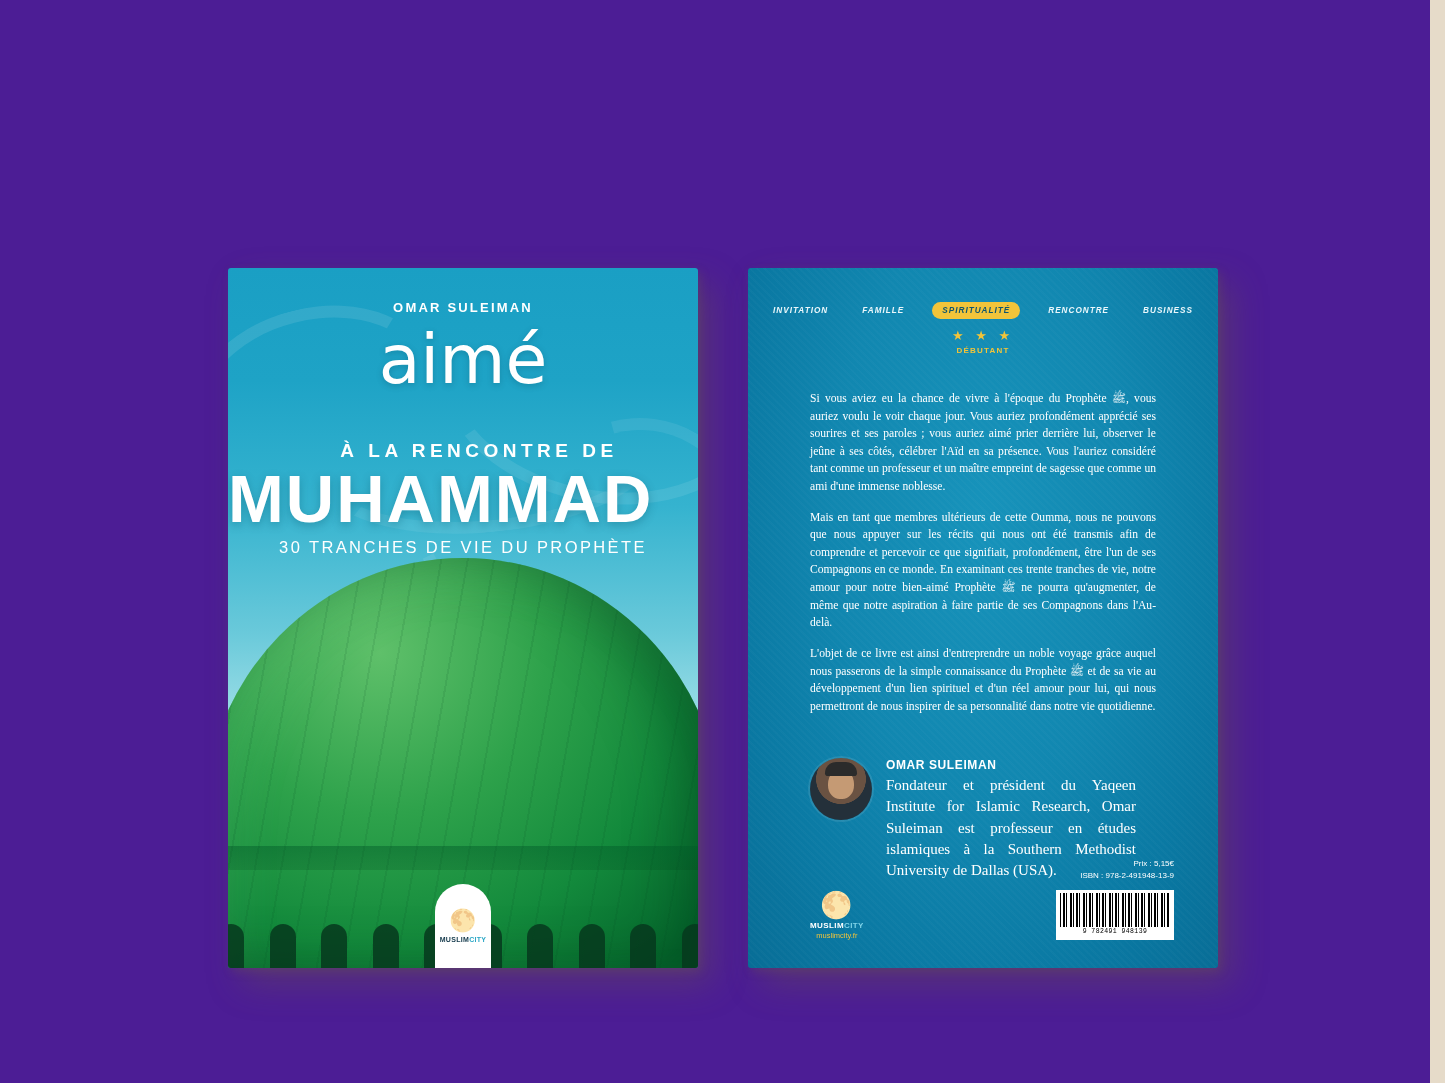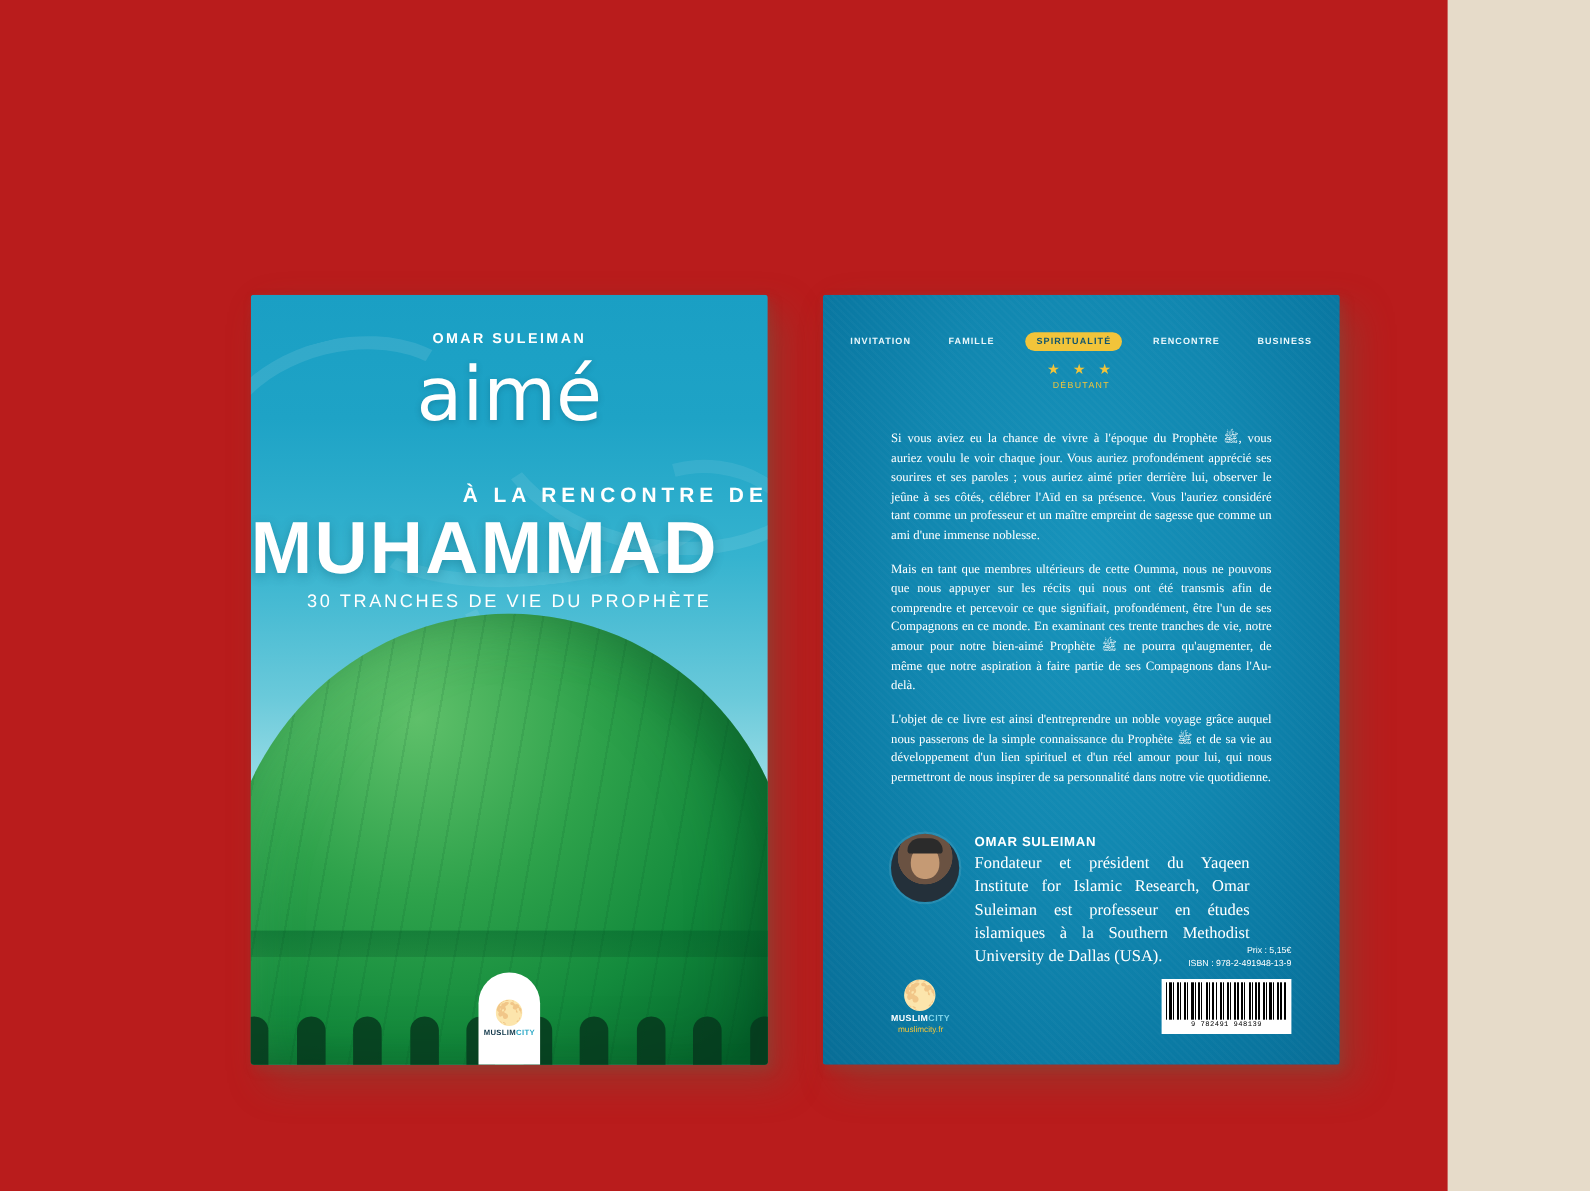--- a/index.html
+++ b/index.html
@@ -8,23 +8,23 @@
     background: #e6dbc9;
   }
   body {
     width: 1445px;
     height: 1083px;
     font-family: "Liberation Sans", sans-serif;
     overflow: hidden;
   }
   .scene {
     position: relative;
-    width: 1316px;
+    width: 1430px;
     height: 1083px;
-    background: #b91c1c;
+    background: #4c1d95;
   }
 
   
   .book {
     position: absolute;
     top: 268px;
     width: 470px;
     height: 700px;
     border-radius: 3px;
     overflow: hidden;
@@ -82,21 +82,21 @@
     color: #ffffff;
     font-size: 68px;
     line-height: 1;
     font-family: "DejaVu Sans", sans-serif;
     text-shadow: 0 2px 6px rgba(0,60,80,.25);
   }
   .pre-title {
     position: absolute;
     top: 172px;
     left: 0; right: 0;
-    text-align: right;
+    text-align: center;
     color: #ffffff;
     font-size: 19px;
     letter-spacing: 4.5px;
     font-weight: bold;
     padding-left: 32px;
   }
   .main-title {
     position: absolute;
     top: 196px;
     left: 0; right: 0;
@@ -244,20 +244,21 @@
       repeating-linear-gradient(45deg, rgba(255,255,255,.02) 0 2px, transparent 2px 5px);
   }
   .cat-bar {
     position: absolute;
     top: 34px;
     left: 0; right: 0;
     display: flex;
     justify-content: center;
     align-items: center;
     gap: 22px;
+    font-style: italic;
   }
   .cat {
     color: #eaf7fb;
     font-size: 8.2px;
     letter-spacing: 1px;
     font-weight: bold;
     padding: 4px 6px;
   }
   .cat.active {
     background: #f2c43a;
@@ -274,21 +275,21 @@
     font-size: 13px;
     letter-spacing: 4px;
   }
   .level {
     position: absolute;
     top: 78px;
     left: 0; right: 0;
     text-align: center;
     color: #f2c43a;
     font-size: 8px;
-    font-weight: normal;
+    font-weight: bold;
     letter-spacing: 1.2px;
   }
   .blurb {
     position: absolute;
     left: 62px;
     right: 62px;
     top: 122px;
     color: #ffffff;
     font-size: 11.6px;
     line-height: 1.52;

